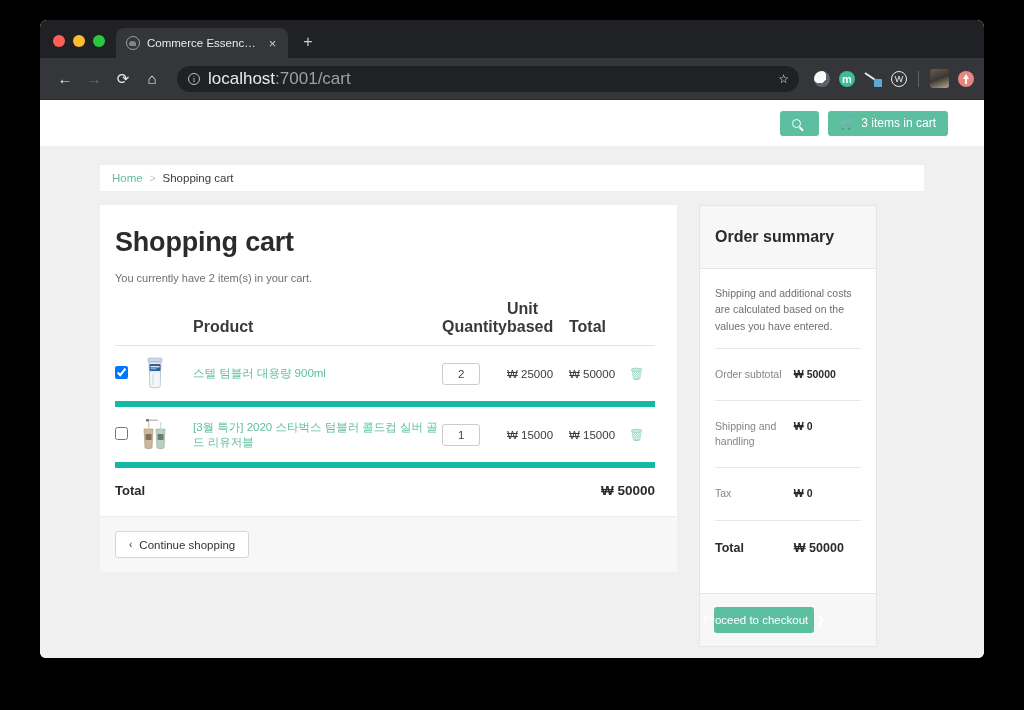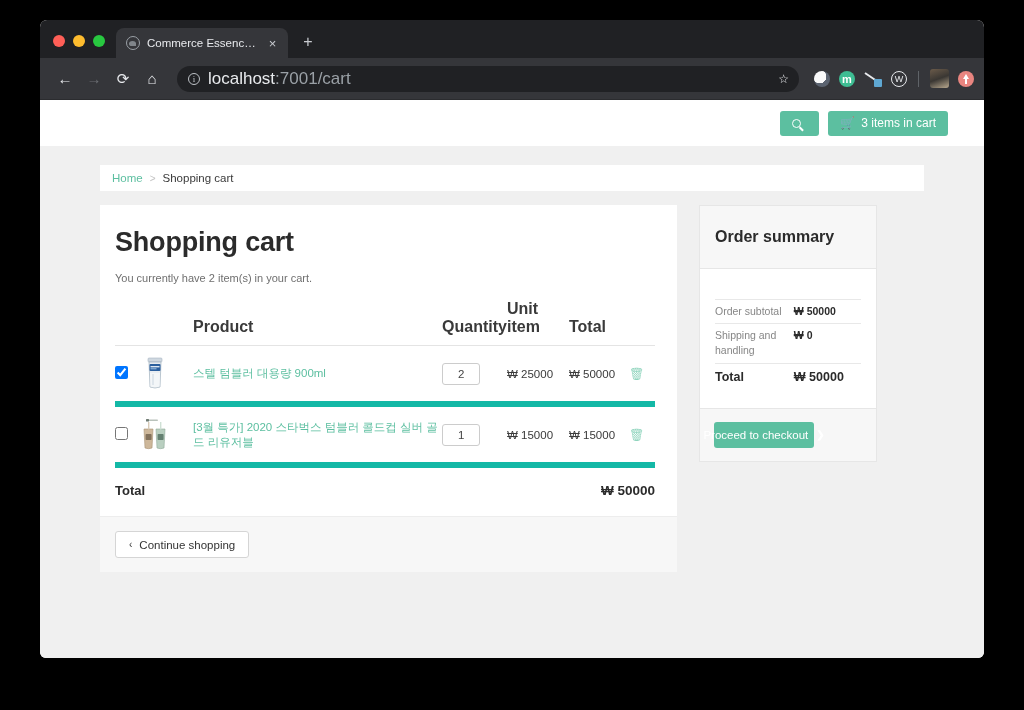--- a/index.html
+++ b/index.html
@@ -309,21 +309,21 @@
     padding: 22px 15px;
     border-bottom: 1px solid #e6e6e6;
   }
   .summary-title { font-size: 16px; font-weight: 700; color: #2b2b2b; }
   .summary-body { padding: 16px 15px 18px 15px; }
   .summary-note { font-size: 10.5px; color: #6f6f6f; line-height: 1.55; }
   table.summary-table {
     width: 100%; border-collapse: collapse; margin-top: 14px;
   }
   table.summary-table td {
-    padding: 4px 0;
+    padding: 18px 0;
     border-top: 1px solid #e8e8e8;
     font-size: 10.5px;
     vertical-align: top;
     line-height: 1.45;
   }
   table.summary-table td.lbl { color: #868686; width: 54%; }
   table.summary-table td.val { color: #2b2b2b; font-weight: 700; white-space: nowrap; }
   table.summary-table tr.grand td { font-size: 12.5px; }
   table.summary-table tr.grand td.lbl { color: #2b2b2b; font-weight: 700; }
   .summary-foot {
@@ -406,21 +406,21 @@
             <h1 class="cart-title">Shopping cart</h1>
             <div class="cart-sub">You currently have 2 item(s) in your cart.</div>
 
             <table class="cart-table">
               <thead>
                 <tr>
                   <th class="col-check"></th>
                   <th class="col-thumb"></th>
                   <th class="col-name">Product</th>
                   <th class="col-qty">Quantity</th>
-                  <th class="col-unit">Unit item</th>
+                  <th class="col-unit">Unit based</th>
                   <th class="col-total">Total</th>
                   <th class="col-del"></th>
                 </tr>
               </thead>
               <tbody>
 
                 <tr>
                   <td>
                     <input type="checkbox" class="row-check" checked="" style="">
                   </td>
@@ -491,28 +491,33 @@
               <span>Continue shopping</span>
             </button>
           </div>
         </div>
 
         <div class="summary-card">
           <div class="summary-head">
             <div class="summary-title">Order summary</div>
           </div>
           <div class="summary-body">
+            <div class="summary-note">Shipping and additional costs are calculated based on the values you have entered.</div>
             <table class="summary-table">
               <tbody>
                 <tr>
                   <td class="lbl">Order subtotal</td>
                   <td class="val">₩ 50000</td>
                 </tr>
                 <tr>
                   <td class="lbl">Shipping and handling</td>
+                  <td class="val">₩ 0</td>
+                </tr>
+                <tr>
+                  <td class="lbl">Tax</td>
                   <td class="val">₩ 0</td>
                 </tr>
                 <tr class="grand">
                   <td class="lbl">Total</td>
                   <td class="val">₩ 50000</td>
                 </tr>
               </tbody>
             </table>
           </div>
           <div class="summary-foot">

